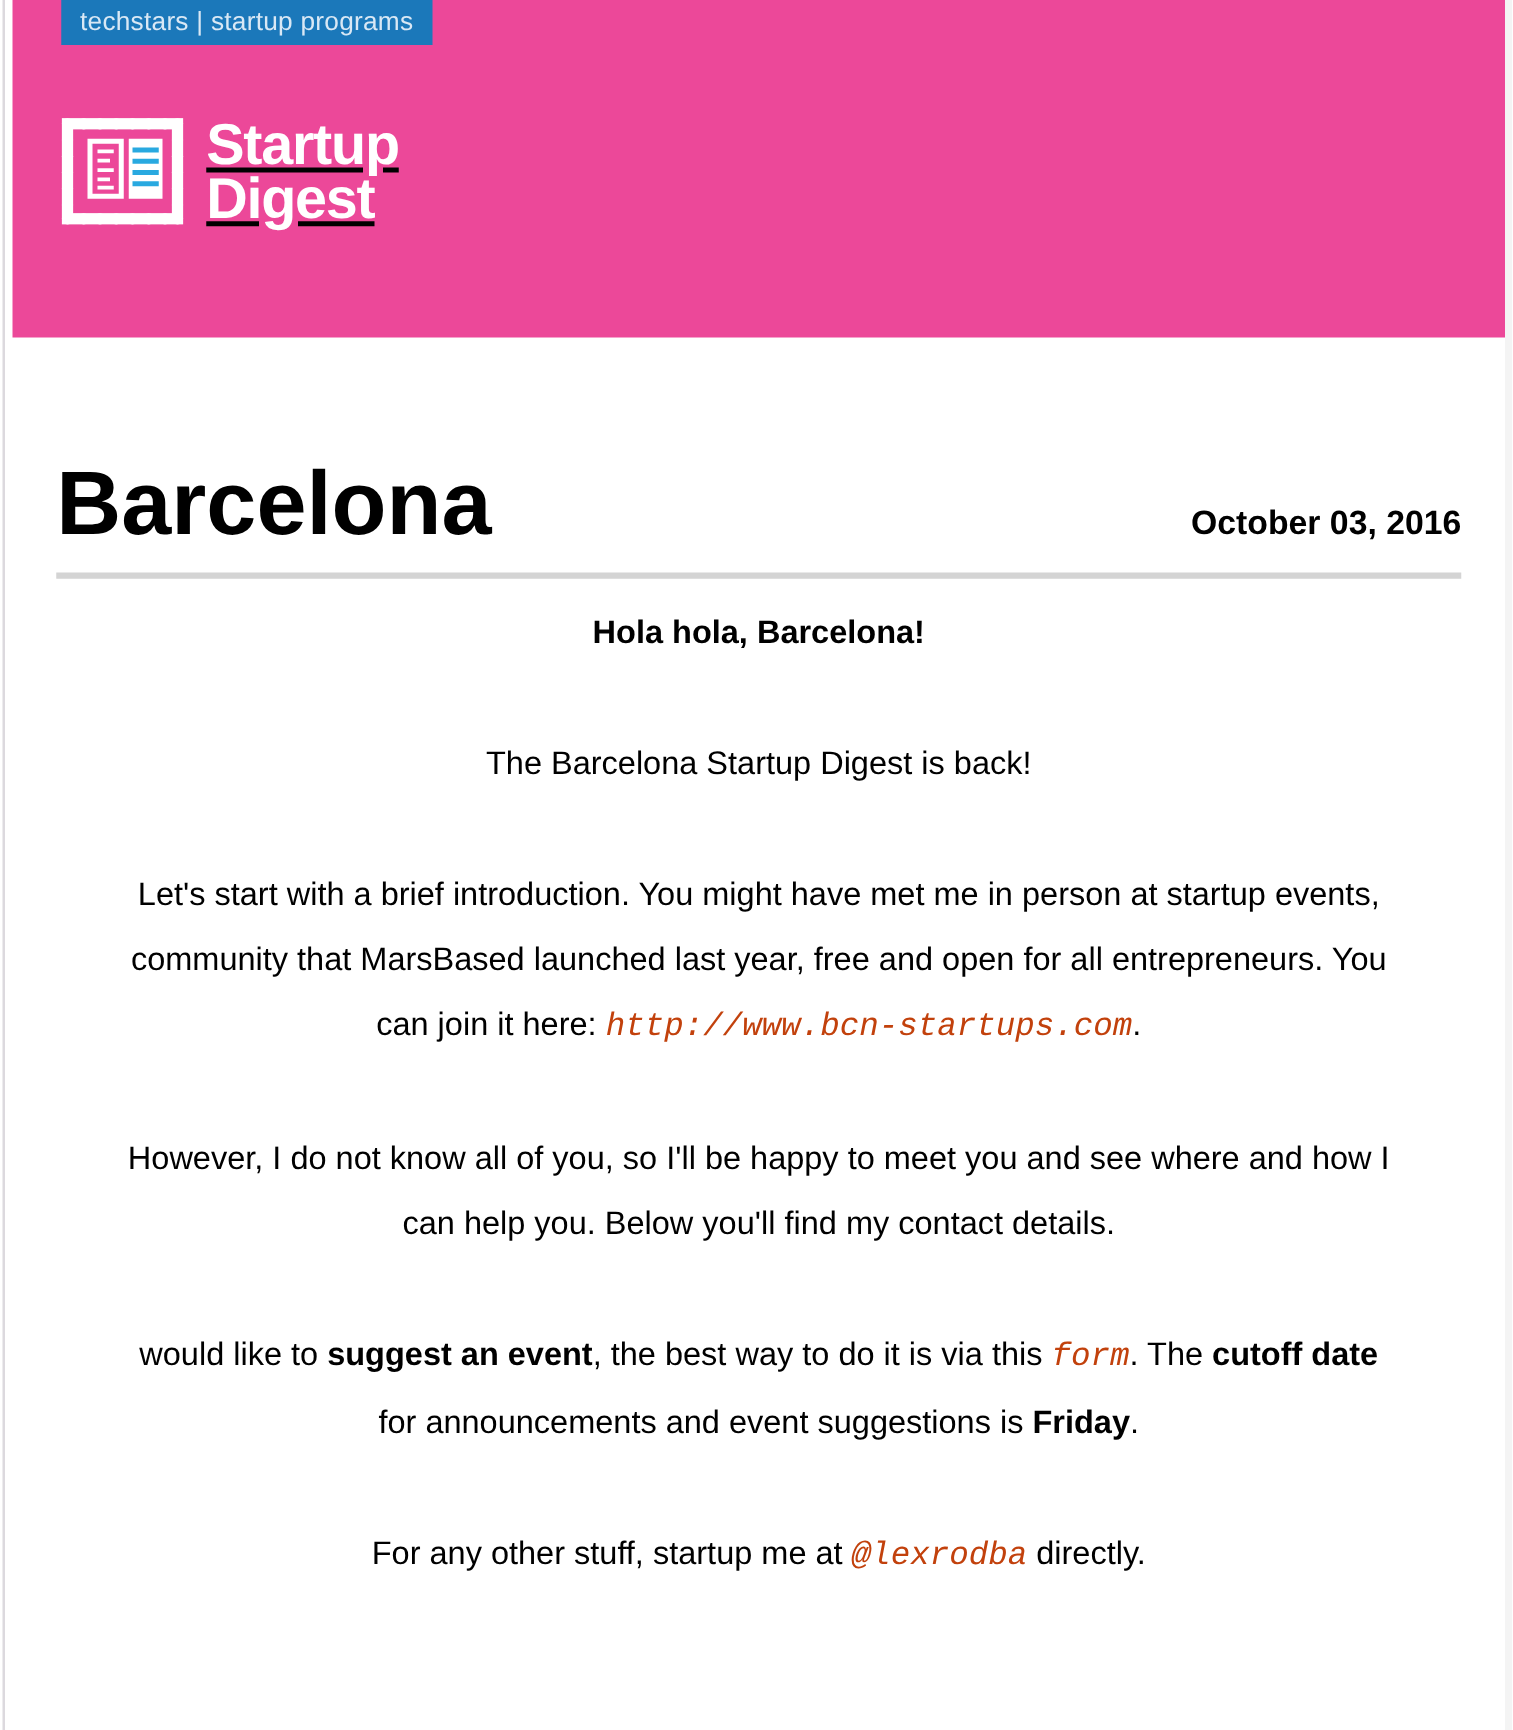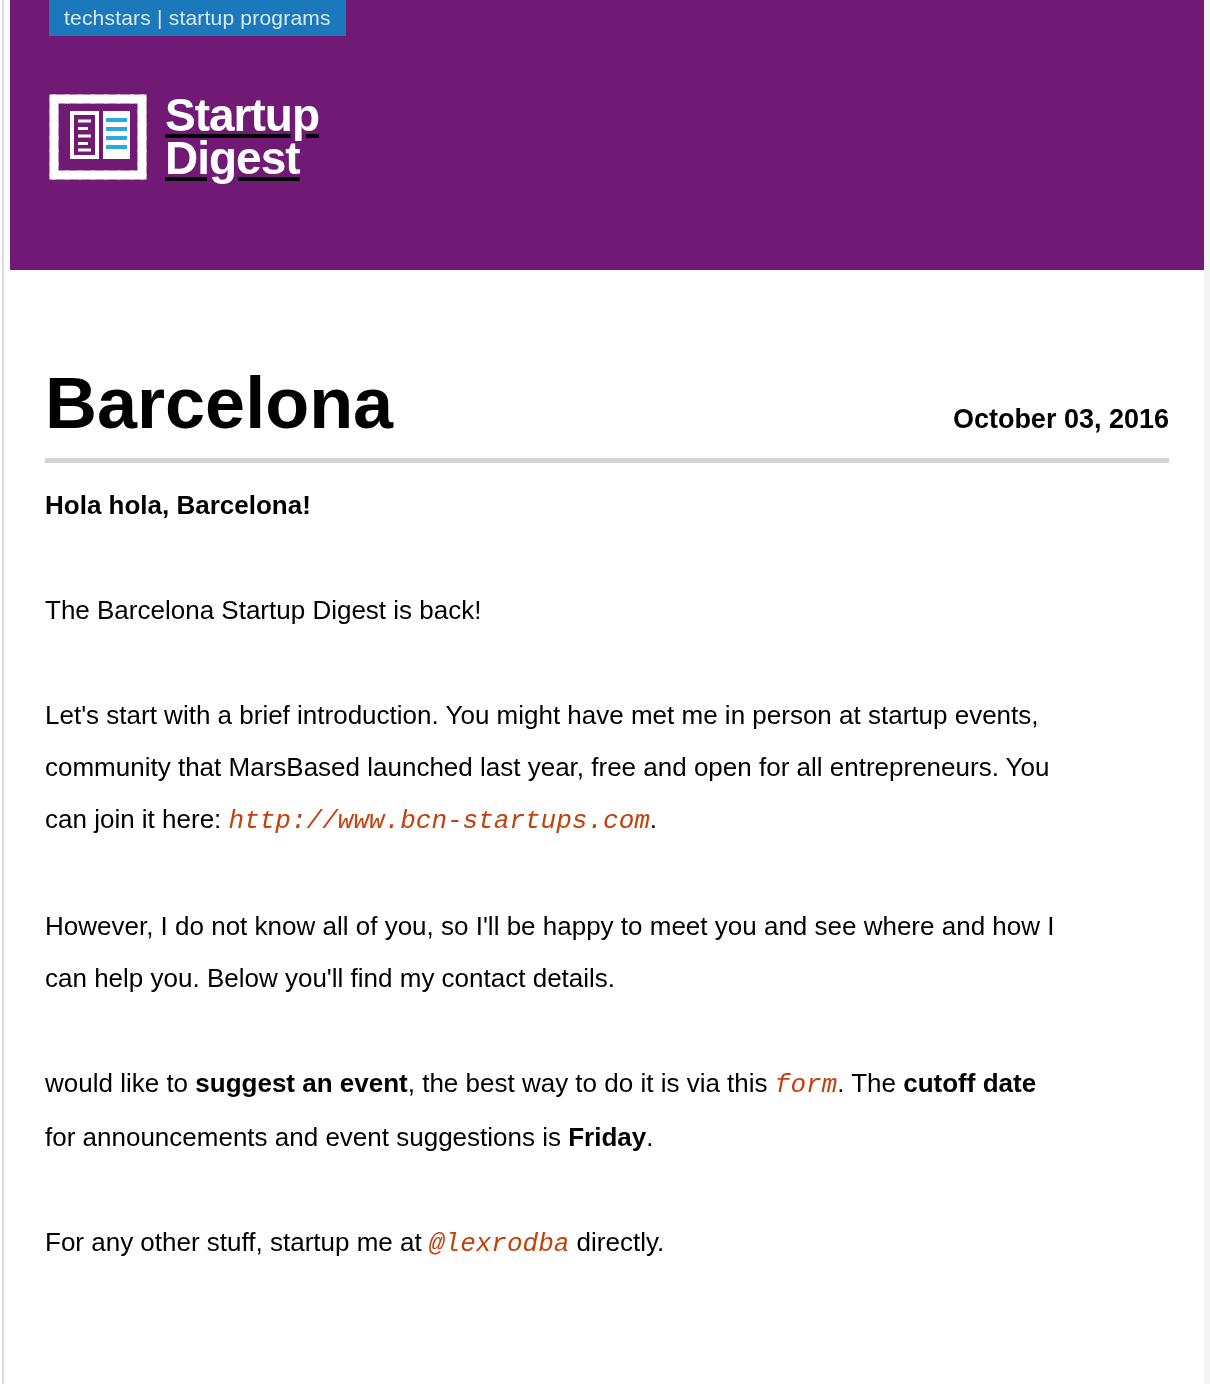--- a/index.html
+++ b/index.html
@@ -30,21 +30,21 @@
   .email {
     position: absolute;
     left: 10px; top: 0;
     width: 1194px;
     height: 100%;
     background: #ffffff;
   }
   
   .header {
     height: 270px;
-    background: #701a75;
+    background: #ec4899;
   }
   .badge {
     display: inline-flex;
     align-items: center;
     margin-left: 39px;
     height: 36px;
     padding: 0 15px;
     background: #1b78ba;
     color: #d9e8f5;
     font-size: 21px;
@@ -59,21 +59,21 @@
   }
   .logo-icon svg { display: block; }
   .logo-text {
     color: #ffffff;
     font-size: 46px;
     font-weight: 700;
     line-height: 43px;
     letter-spacing: -1px;
   }
   
-  .content { padding: 0 35px; }
+  .content { padding: 0 35px; text-align: center; }
   .title-row {
     margin-top: 95px;
     display: flex;
     justify-content: space-between;
     align-items: baseline;
   }
   .title {
     font-size: 72px;
     font-weight: 700;
     line-height: 76px;

